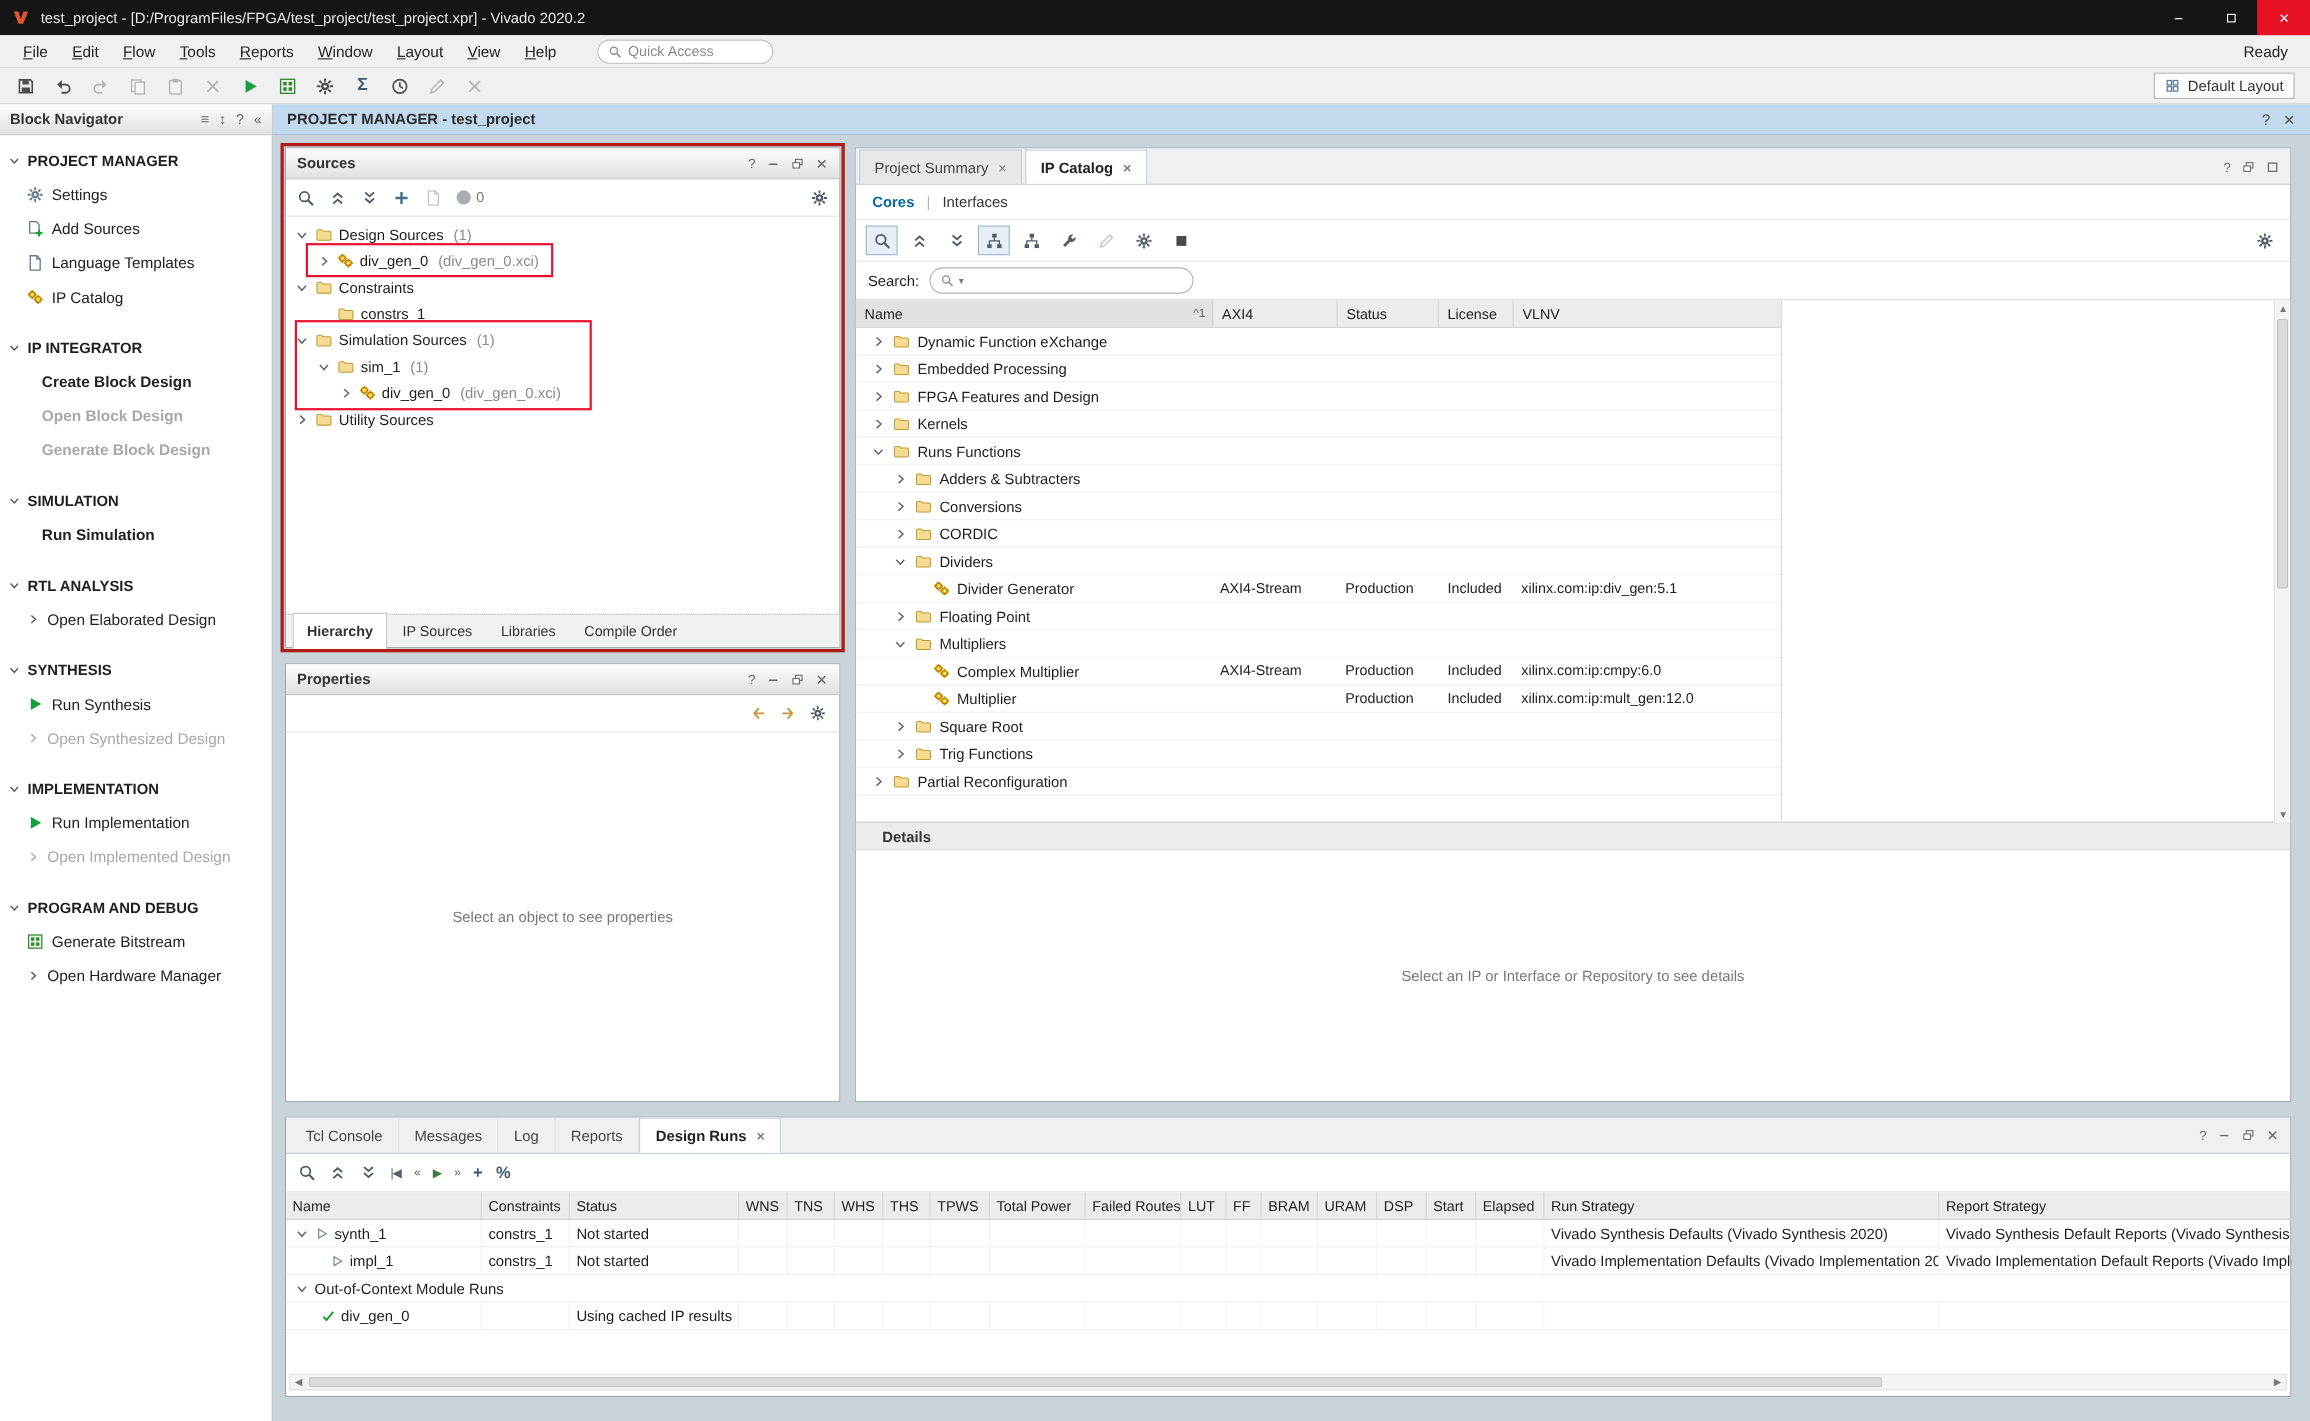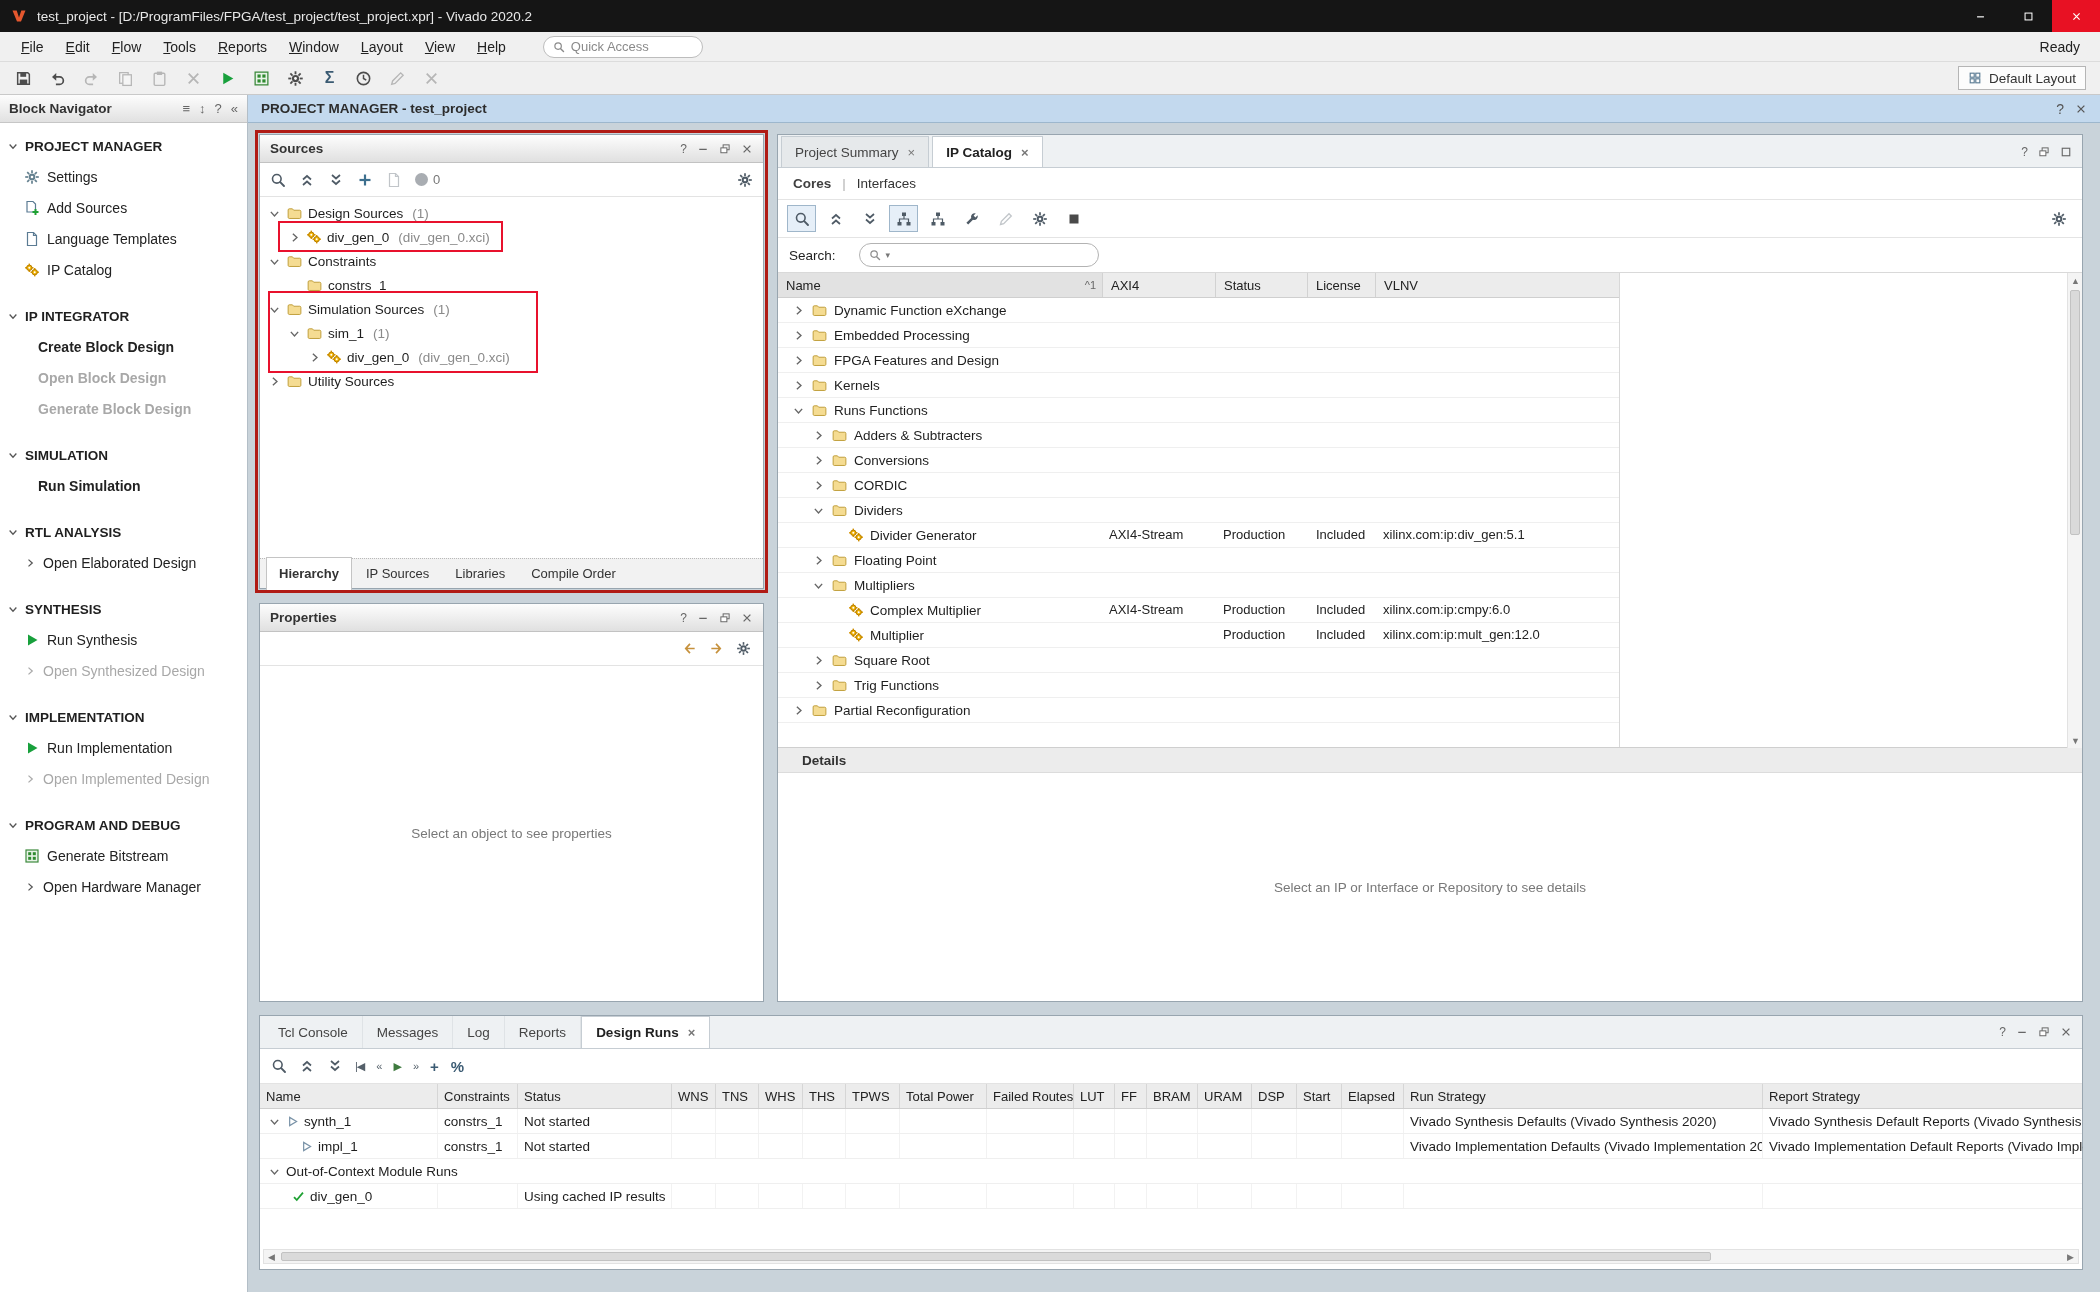--- a/index.html
+++ b/index.html
@@ -105,28 +105,28 @@
 .props-body{flex:1;display:flex;align-items:center;justify-content:center;color:#787878;font-size:13.5px;}
 
 
 .ipc-tabs{height:33px;background:#eef1f3;border-bottom:1px solid #c6cdd3;display:flex;align-items:flex-end;padding-left:3px;flex:none;}
 .ipc-tab{height:31px;display:flex;align-items:center;gap:9px;padding:0 13px;font-size:13.5px;color:#444;background:#e6e9eb;border:1px solid #c6cdd3;border-bottom:none;margin-right:3px;}
 .ipc-tab.active{background:#fff;font-weight:bold;color:#222;}
 .tab-x{color:#777;font-size:13px;}
 .ipc-tabicons{margin-left:auto;display:flex;gap:10px;align-items:center;color:#666;margin-right:10px;margin-bottom:8px;font-size:12px;}
 .ipc-tabicons svg{width:12px;height:12px;}
 .ipc-subtabs{height:32px;display:flex;align-items:center;gap:11px;padding:0 15px;border-bottom:1px solid #e4e4e4;font-size:13.5px;flex:none;}
-.subtab.active{font-weight:bold;color:#404040;}
+.subtab.active{font-weight:bold;color:#0369a1;}
 .subtab{color:#333;}
 .subtab-sep{color:#b0b0b0;}
 .ipc-toolbar{height:38px;display:flex;align-items:center;gap:5px;padding:0 9px;border-bottom:1px solid #e4e4e4;color:#4f5b66;flex:none;}
 .ipc-btn{width:29px;height:27px;display:flex;align-items:center;justify-content:center;}
 .ipc-btn svg{width:16px;height:16px;}
 .ipc-btn.boxed{border:1px solid #9fb6ca;background:#e6eff8;}
-.ipc-search{height:34px;display:flex;align-items:center;gap:23px;padding:0 11px;font-size:13.5px;flex:none;}
+.ipc-search{height:34px;display:flex;align-items:center;gap:9px;padding:0 11px;font-size:13.5px;flex:none;}
 .searchbox{width:240px;height:24px;border:1px solid #b3b3b3;border-radius:12px;background:#fff;display:flex;align-items:center;gap:5px;padding:0 9px;color:#8d8d8d;}
 .searchbox svg{width:12px;height:12px;}
 .searchbox .caret{font-size:9px;color:#777;}
 .ipc-tablewrap{position:relative;height:475px;flex:none;border-top:1px solid #d9d9d9;}
 .ipc-thead{height:25px;display:flex;background:#ececec;border-bottom:1px solid #cfcfcf;font-size:13px;color:#222;width:841px;}
 .ipc-th{display:flex;align-items:center;padding:0 8px;border-right:1px solid #d2d2d2;position:relative;}
 .th-name{width:325px;background:#e2e2e2;}
 .th-axi4{width:113px;}.th-status{width:92px;}.th-license{width:68px;}.th-vlnv{width:243px;border-right:none;align-items:center;}
 .sort{position:absolute;right:6px;color:#666;font-size:11px;display:flex;align-items:center;}
 .vline{position:absolute;left:841px;top:0;bottom:0;width:1px;background:#d8d8d8;}

